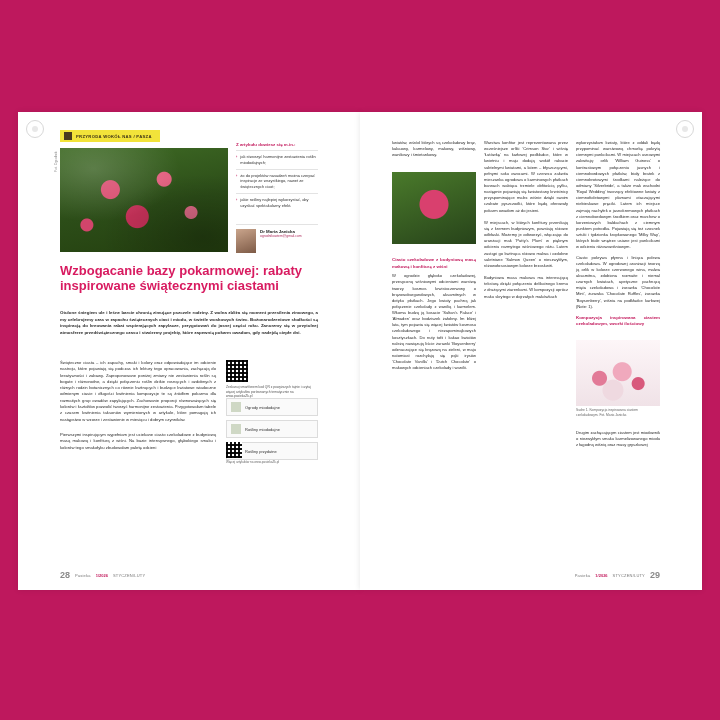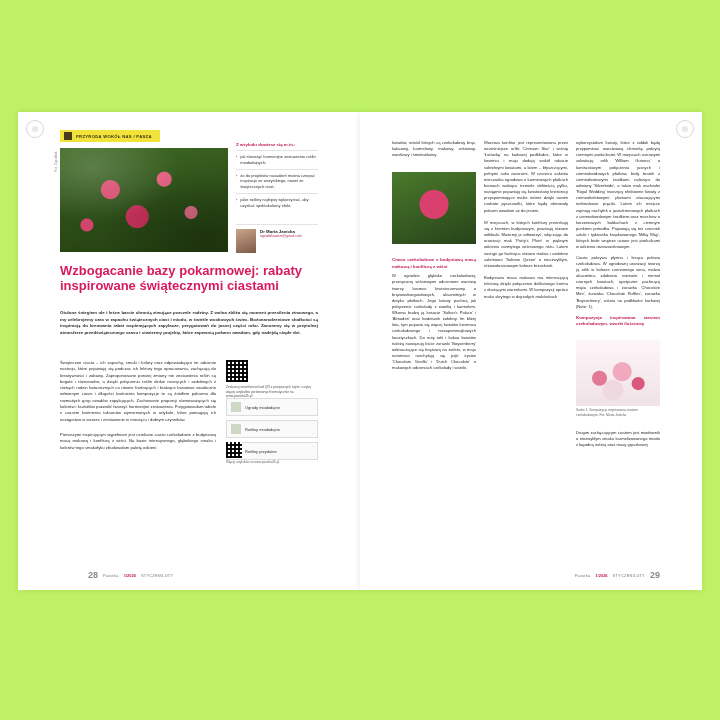--- a/index.html
+++ b/index.html
@@ -1,20 +1,20 @@
 <!DOCTYPE html>
 <html><head>
 <meta charset="utf-8">
 <style>
   html,body{margin:0;padding:0;}
   body{
     width:720px;height:720px;overflow:hidden;background:#ffffff;
     font-family:"Liberation Sans",sans-serif;color:#222;
   }
-  .page{position:relative;width:720px;height:720px;background:#bef264;}
+  .page{position:relative;width:720px;height:720px;background:#be185d;}
   
   .spread{position:absolute;left:18px;top:112px;width:684px;height:478px;background:#fff;}
   .spread:before{
     content:"";position:absolute;left:341px;top:0;width:2px;height:478px;
     background:linear-gradient(to right,rgba(0,0,0,0.10),rgba(0,0,0,0.03));
   }
   .leaf{position:absolute;top:0;height:478px;background:#fff;
         box-shadow:0 0 6px rgba(0,0,0,0.10);}
   .leaf.left{left:0;width:342px;}
   .leaf.right{left:342px;width:342px;}
@@ -91,21 +91,21 @@
       repeating-linear-gradient(90deg,#111 0 2px,#fff 2px 4px),
       repeating-linear-gradient(0deg,#111 0 2px,transparent 2px 4px);
       background-blend-mode:multiply;}
   .qr2 .q2cap{font-size:3.1px;line-height:1.35;color:#666;margin-top:2px;}
 
   
   .foot{position:absolute;bottom:10px;display:flex;align-items:center;gap:5px;}
   .foot .pg{font-size:9px;font-weight:bold;color:#8a8a8a;}
   .foot .mag{font-size:4px;color:#777;letter-spacing:.2px;}
   .foot .issue{font-size:4px;color:#c2185b;font-weight:bold;}
-  .foot.left{left:42px;margin-left:28px;}
+  .foot.left{left:42px;}
   .foot.right{right:42px;align-items:center;}
 
   
   .rp{position:absolute;left:0;top:0;width:342px;height:478px;}
   .col{position:absolute;font-size:4.1px;line-height:1.5;color:#2a2a2a;
        text-align:justify;}
   .c1{left:32px;top:28px;width:84px;}
   .c2{left:124px;top:28px;width:84px;}
   .c3{left:216px;top:28px;width:84px;}
   .subhead{color:#c2185b;font-weight:bold;font-size:4.4px;margin:5px 0 3px;}

